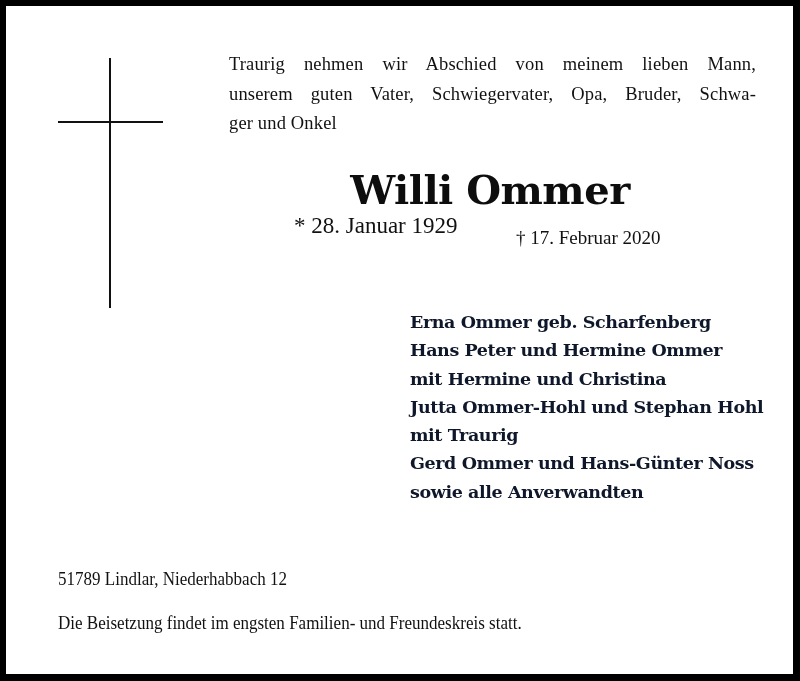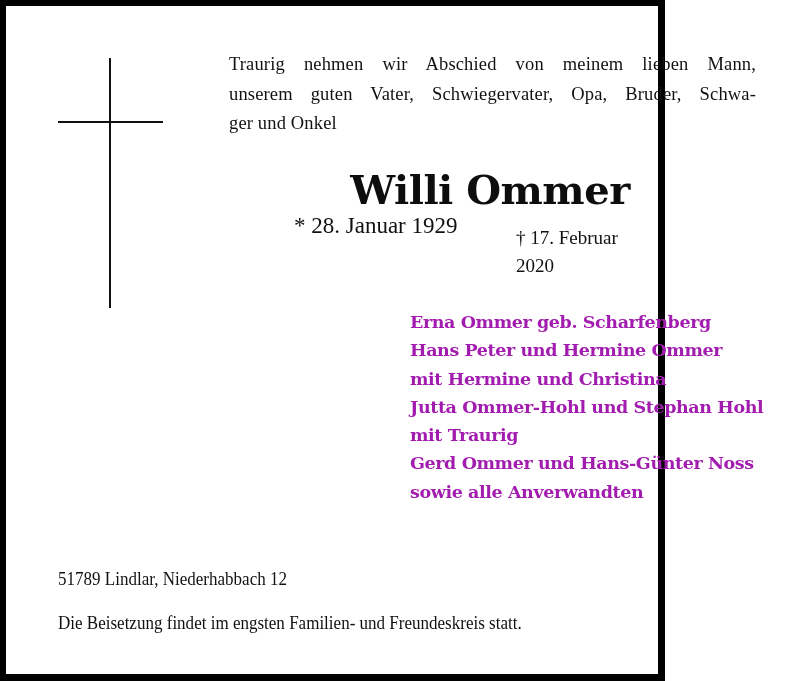--- a/index.html
+++ b/index.html
@@ -12,21 +12,21 @@
       height: 681px;
       position: relative;
       overflow: hidden;
       font-family: "DejaVu Serif", "Liberation Serif", serif;
       color: #111111;
     }
     .frame {
       position: absolute;
       left: 0;
       top: 0;
-      width: 665px;
+      width: 800px;
       height: 681px;
       box-sizing: border-box;
       border-style: solid;
       border-color: #000000;
       border-width: 6px 7px 7px 6px;
       background: #ffffff;
     }
     .cross-v {
       position: absolute;
       left: 103px;
@@ -95,21 +95,21 @@
     }
     .mourners {
       position: absolute;
       left: 404px;
       top: 302px;
       font-family: "DejaVu Serif", serif;
       font-weight: bold;
       font-size: 17.5px;
       line-height: 28.3px;
       letter-spacing: -0.4px;
-      color: #a21caf;
+      color: #0f172a;
     }
     .mourners .m-line {
       display: block;
       white-space: nowrap;
     }
     .address {
       position: absolute;
       left: 52px;
       top: 560px;
       font-family: "Liberation Serif", serif;

